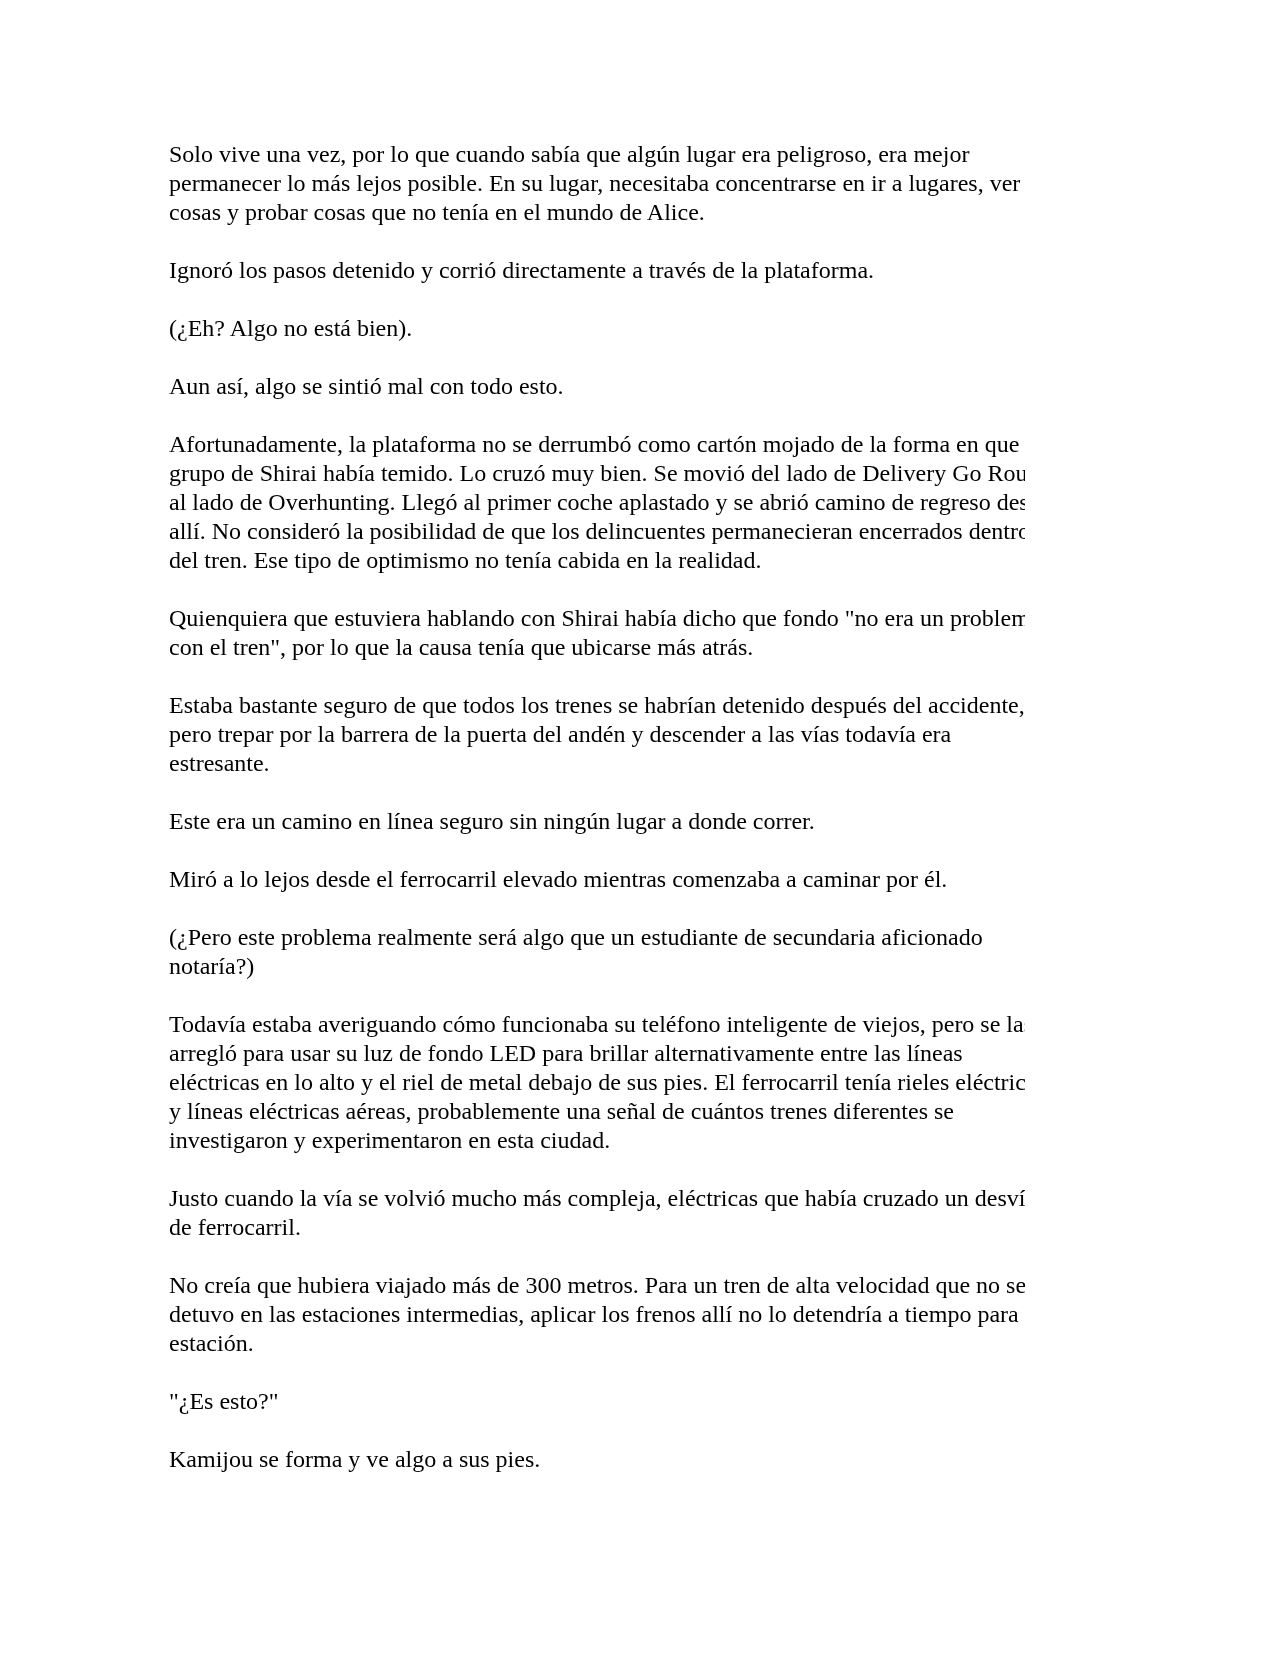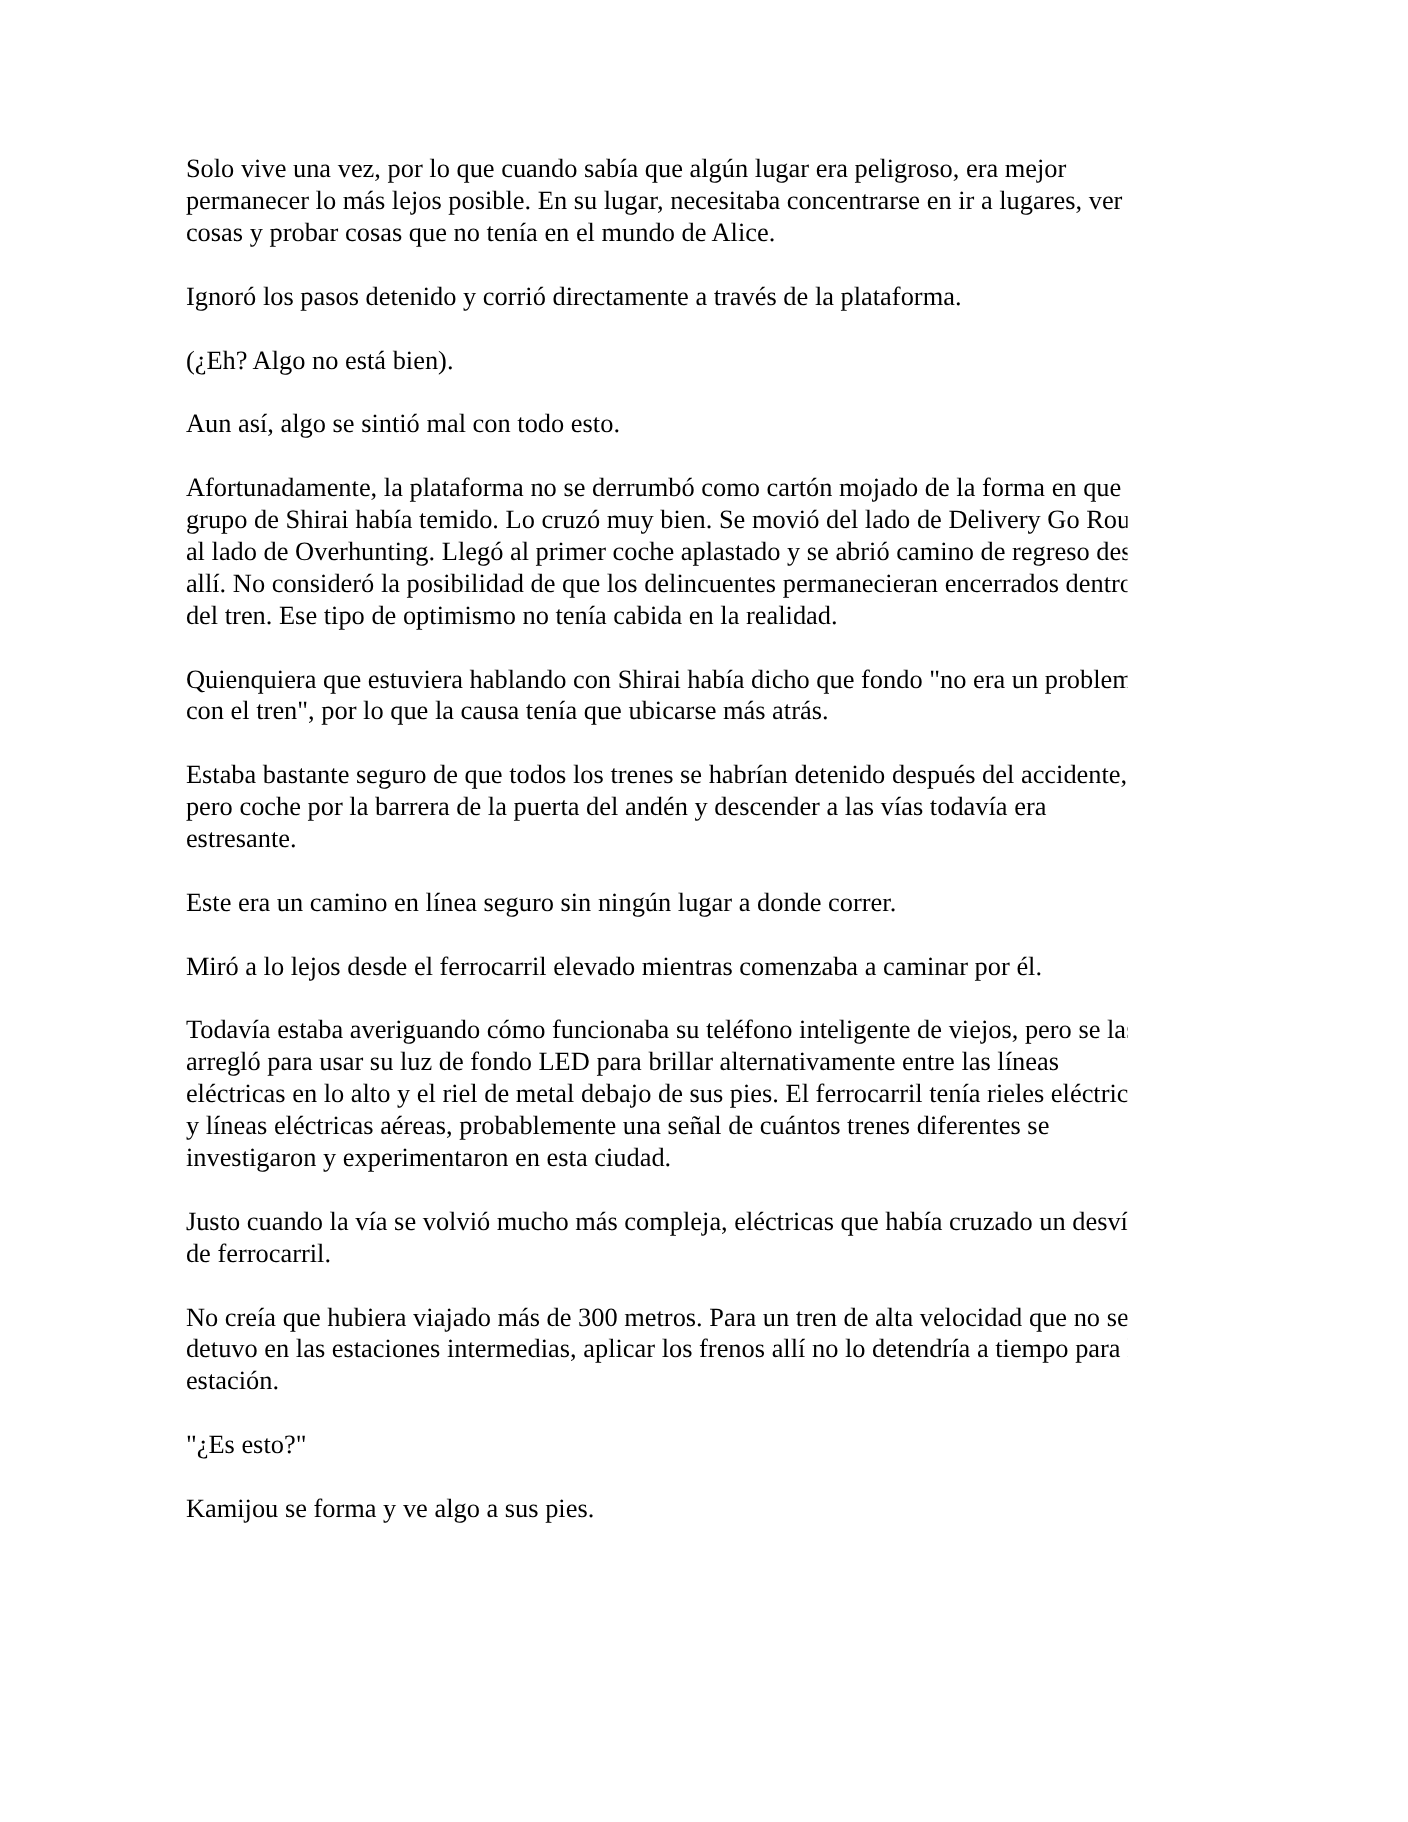--- a/index.html
+++ b/index.html
@@ -34,22 +34,23 @@
 <body>
 
 <div class="page">
   <div class="text-block">
     <p>Solo vive una vez, por lo que cuando sabía que algún lugar era peligroso, era mejor permanecer lo más lejos posible. En su lugar, necesitaba concentrarse en ir a lugares, ver cosas y probar cosas que no tenía en el mundo de Alice.</p>
     <p>Ignoró los pasos detenido y corrió directamente a través de la plataforma.</p>
     <p>(¿Eh? Algo no está bien).</p>
     <p>Aun así, algo se sintió mal con todo esto.</p>
     <p>Afortunadamente, la plataforma no se derrumbó como cartón mojado de la forma en que el grupo de Shirai había temido. Lo cruzó muy bien. Se movió del lado de Delivery Go Round al lado de Overhunting. Llegó al primer coche aplastado y se abrió camino de regreso desde allí. No consideró la posibilidad de que los delincuentes permanecieran encerrados dentro del tren. Ese tipo de optimismo no tenía cabida en la realidad.</p>
     <p>Quienquiera que estuviera hablando con Shirai había dicho que fondo "no era un problema con el tren", por lo que la causa tenía que ubicarse más atrás.</p>
-    <p>Estaba bastante seguro de que todos los trenes se habrían detenido después del accidente, pero coche por la barrera de la puerta del andén y descender a las vías todavía era estresante.</p>
+    <p>Estaba bastante seguro de que todos los trenes se habrían detenido después del accidente, pero trepar por la barrera de la puerta del andén y descender a las vías todavía era estresante.</p>
     <p>Este era un camino en línea seguro sin ningún lugar a donde correr.</p>
     <p>Miró a lo lejos desde el ferrocarril elevado mientras comenzaba a caminar por él.</p>
+    <p>(¿Pero este problema realmente será algo que un estudiante de secundaria aficionado notaría?)</p>
     <p>Todavía estaba averiguando cómo funcionaba su teléfono inteligente de viejos, pero se las arregló para usar su luz de fondo LED para brillar alternativamente entre las líneas eléctricas en lo alto y el riel de metal debajo de sus pies. El ferrocarril tenía rieles eléctricos y líneas eléctricas aéreas, probablemente una señal de cuántos trenes diferentes se investigaron y experimentaron en esta ciudad.</p>
     <p>Justo cuando la vía se volvió mucho más compleja, eléctricas que había cruzado un desvío de ferrocarril.</p>
     <p>No creía que hubiera viajado más de 300 metros. Para un tren de alta velocidad que no se detuvo en las estaciones intermedias, aplicar los frenos allí no lo detendría a tiempo para la estación.</p>
     <p>"¿Es esto?"</p>
     <p>Kamijou se forma y ve algo a sus pies.</p>
   </div>
 </div>
 
 </body></html>

